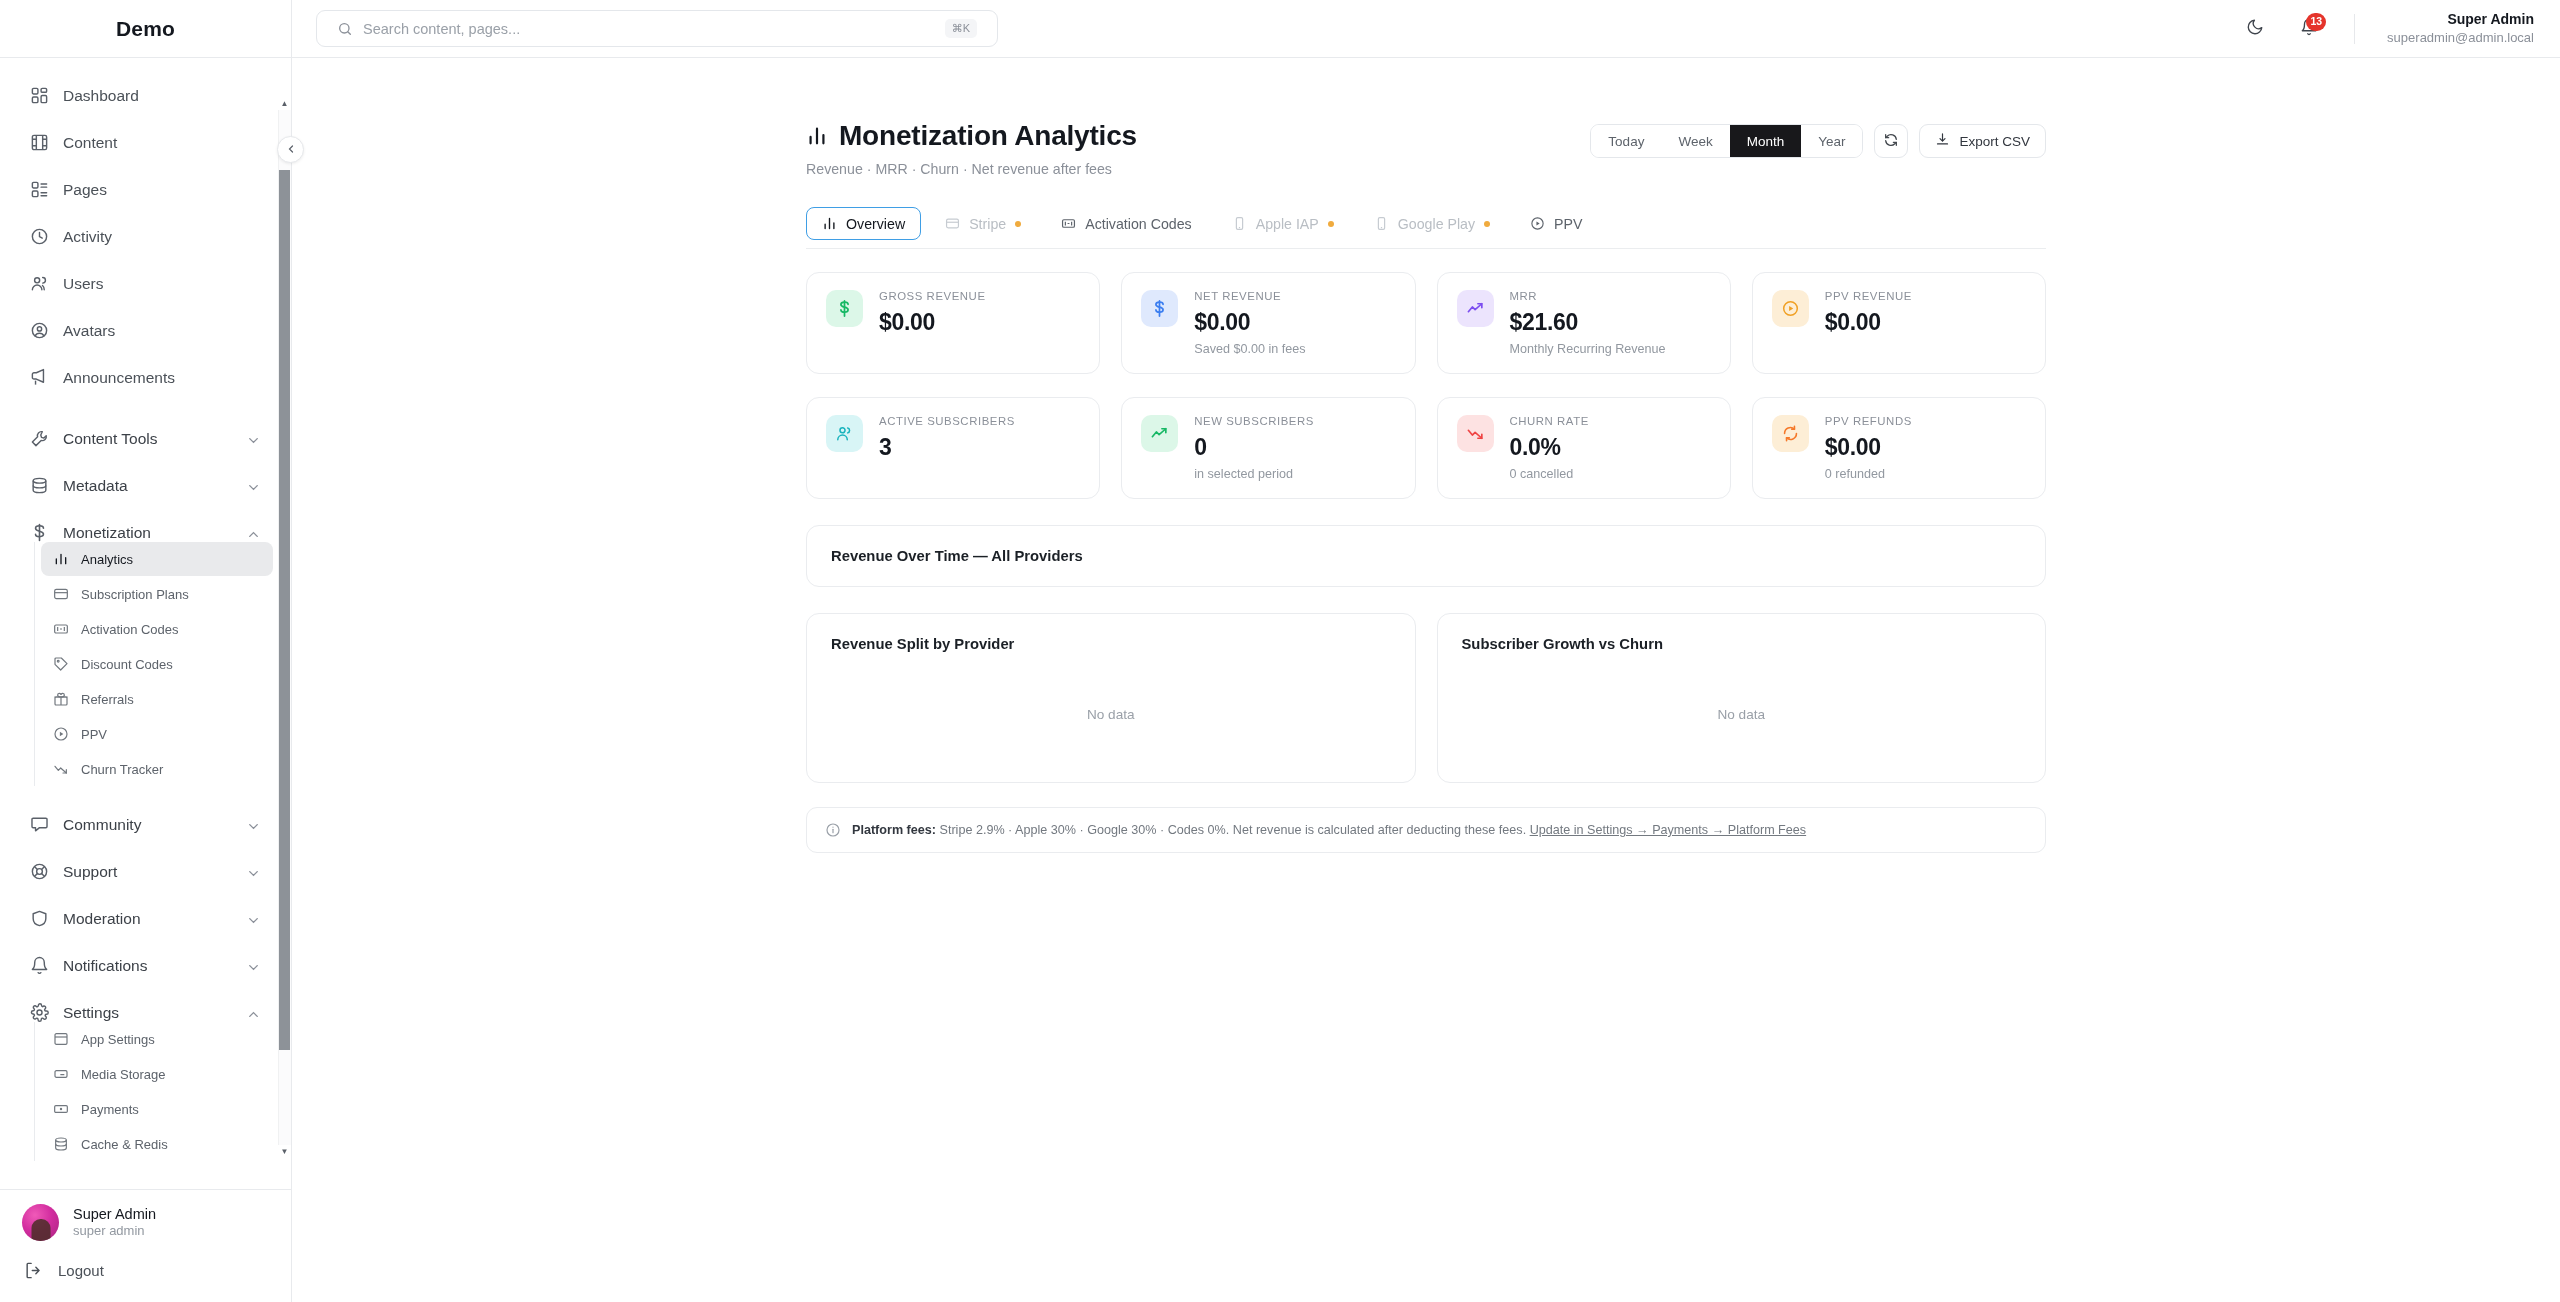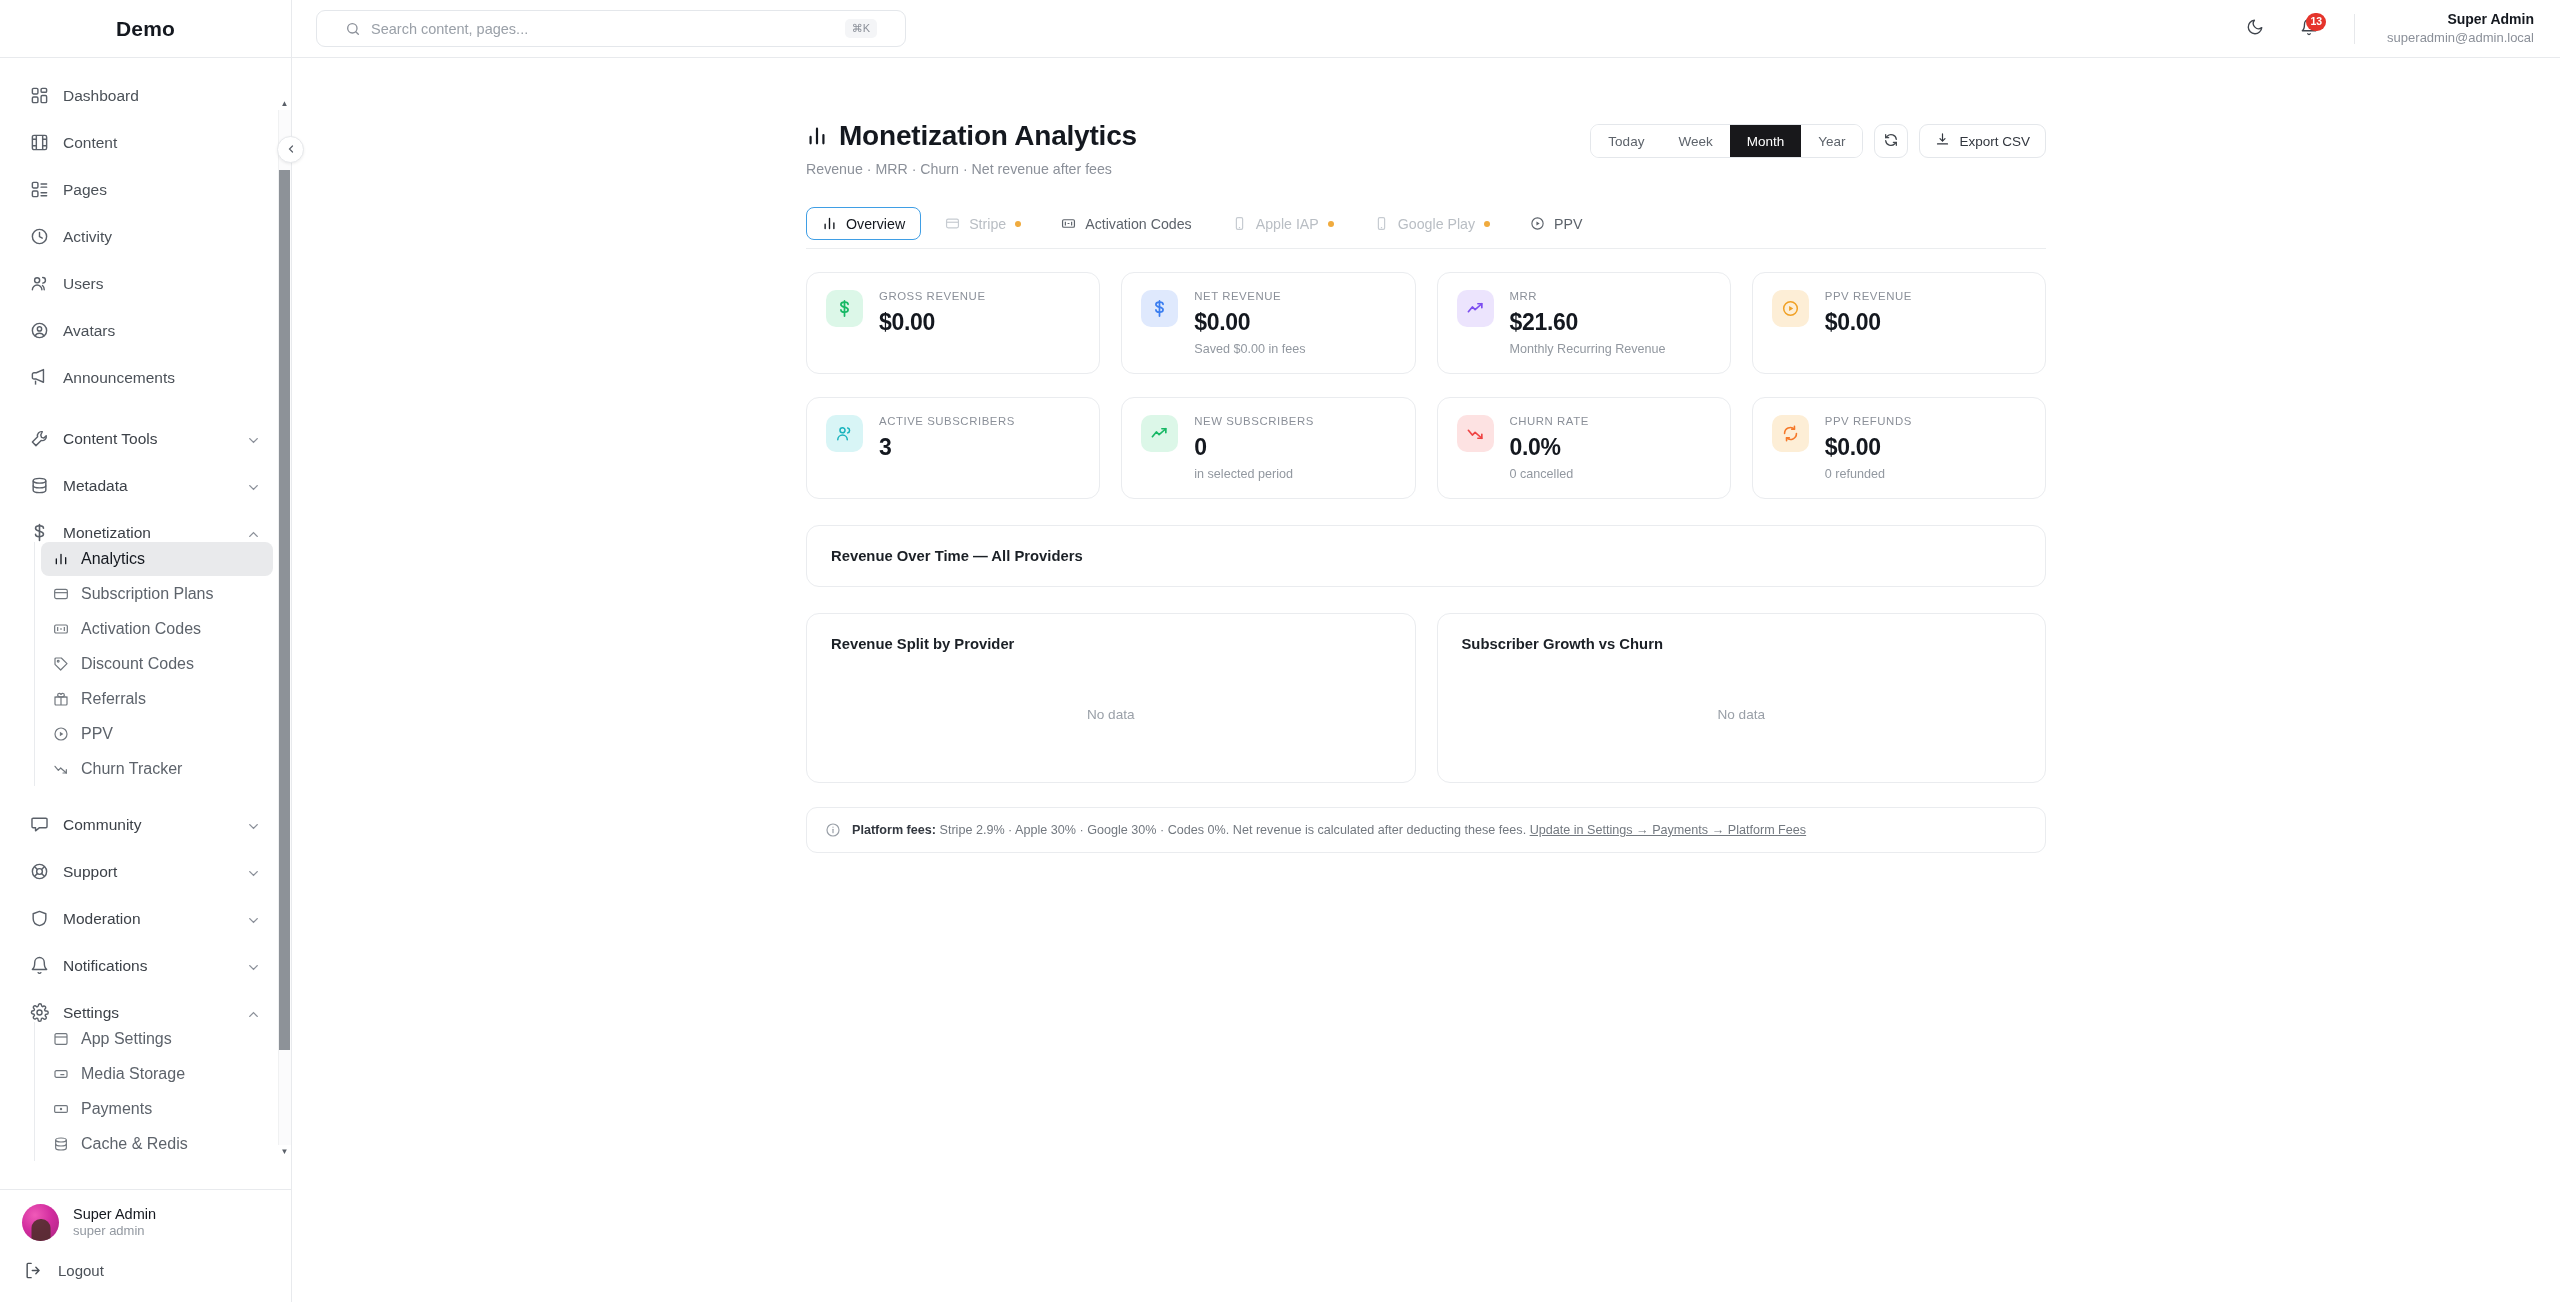--- a/index.html
+++ b/index.html
@@ -18,22 +18,22 @@
     height: 58px; flex: 0 0 58px; display: flex; align-items: stretch;
     border-bottom: 1px solid #e8eaed; background: #fff;
   }
   .brand {
     width: 292px; flex: 0 0 292px; display: flex; align-items: center;
     justify-content: center; border-right: 1px solid #e8eaed;
     font-size: 21px; font-weight: 700; letter-spacing: .2px; color: #14181f;
   }
   .topbar-mid { flex: 1; display: flex; align-items: center; padding: 0 24px; }
   .search-box {
-    width: 590px; height: 37px; border: 1px solid #e4e7eb; border-radius: 9px;
-    display: flex; align-items: center; padding: 0 28px; gap: 10px; background: #fff;
+    width: 682px; height: 37px; border: 1px solid #e4e7eb; border-radius: 9px;
+    display: flex; align-items: center; padding: 0 20px; gap: 10px; background: #fff;
   }
   .search-box .s-ico { width: 16px; height: 16px; color: #8b9099; flex: 0 0 16px; }
   .search-box input {
     flex: 1; border: none; outline: none; font-size: 14.5px;
     font-family: "Liberation Sans", sans-serif; color: #32373f; background: transparent;
   }
   .search-box input::placeholder { color: #9aa0a8; }
   .kbd {
     font-size: 11px; color: #8b9099; background: #f4f5f7; border-radius: 5px;
     padding: 4px 7px; line-height: 1; font-family: "Liberation Sans", sans-serif;
@@ -70,21 +70,21 @@
     padding: 0 12px; border-radius: 9px; color: #4b5158; font-size: 15.5px;
     cursor: pointer; white-space: nowrap;
   }
   .nav-item .ni-ico { width: 19px; height: 19px; flex: 0 0 19px; color: #5a6069; }
   .nav-item .ni-label { flex: 1; }
   .nav-item .chev { width: 15px; height: 15px; color: #8b9099; flex: 0 0 15px; }
   .nav-item.group { color: #3c4148; font-weight: 400; align-items: flex-end; }
   .subnav { margin-left: 16px; border-left: 1.5px solid #e9ebee; padding-left: 6px; }
   .sub-item {
     display: flex; align-items: center; gap: 12px; height: 34px;
-    padding: 0 12px; border-radius: 8px; color: #5d636b; font-size: 16px;
+    padding: 0 12px; border-radius: 8px; color: #5d636b; font-size: 13px;
     cursor: pointer; white-space: nowrap; margin-bottom: 1px;
   }
   .sub-item .si-ico { width: 16px; height: 16px; flex: 0 0 16px; color: #72787f; }
   .sub-item.active { background: #e9eaec; color: #14181f; font-weight: 400; }
   .sub-item.active .si-ico { color: #14181f; }
 
   
   .sb-track {
     position: absolute; top: 52px; right: 0px; width: 13px; bottom: 44px;
     background: #fbfbfc; border-left: 1px solid #f0f1f2;

